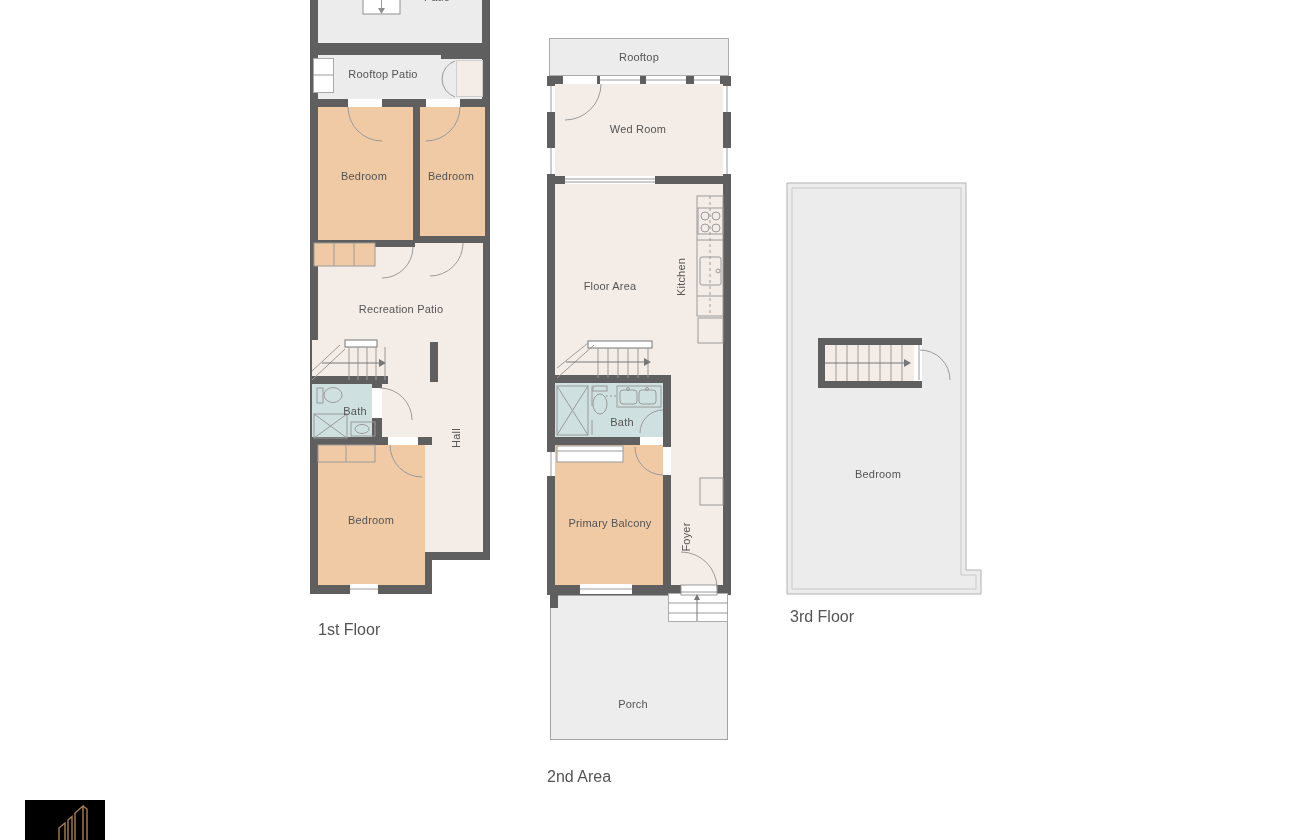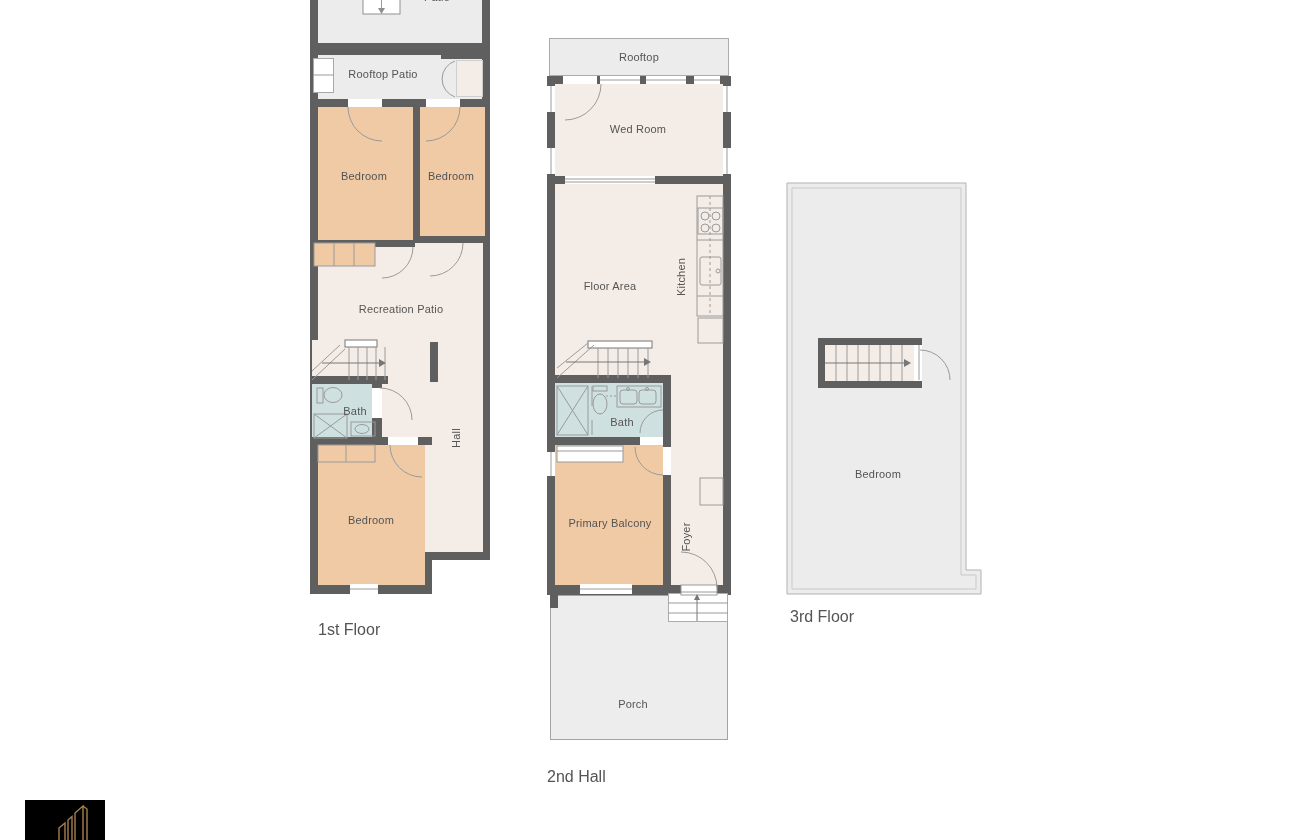--- a/index.html
+++ b/index.html
@@ -263,21 +263,21 @@
   <div class="flbl" style="left:318px;top:621px">1st Floor</div>
 
   <div class="lbl" style="left:639px;top:57px">Rooftop</div>
   <div class="lbl" style="left:638px;top:129px">Wed Room</div>
   <div class="lbl" style="left:610px;top:286px">Floor Area</div>
   <div class="lbl vert" style="left:681px;top:277px">Kitchen</div>
   <div class="lbl" style="left:622px;top:422px">Bath</div>
   <div class="lbl" style="left:610px;top:523px">Primary Balcony</div>
   <div class="lbl vert" style="left:686px;top:537px">Foyer</div>
   <div class="lbl" style="left:633px;top:704px">Porch</div>
-  <div class="flbl" style="left:547px;top:768px">2nd Hall</div>
+  <div class="flbl" style="left:547px;top:768px">2nd Area</div>
 
   <div class="lbl" style="left:878px;top:474px">Bedroom</div>
   <div class="flbl" style="left:790px;top:608px">3rd Floor</div>
 
   <div class="abs" style="left:25px;top:800px;width:80px;height:40px;background:#000000">
     <svg width="80" height="40" viewBox="0 0 80 40">
       <g stroke="#a87e4e" fill="none" stroke-width="1.4">
         <path d="M34 40 V28 L40 23 V40"></path>
         <path d="M43 40 V20 L47 16.5 V40"></path>
         <path d="M50 40 V13 L58 6 V40"></path>

